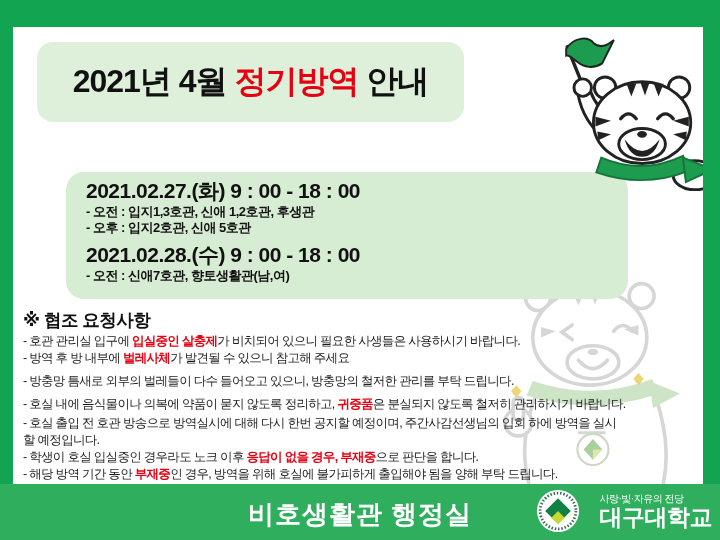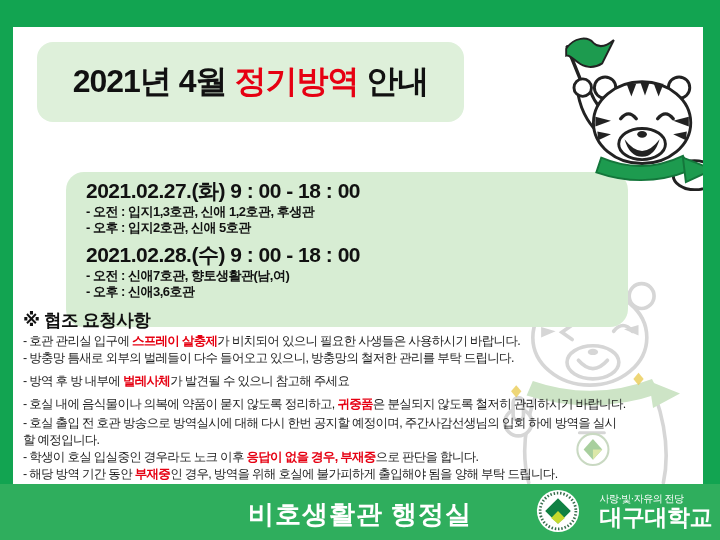--- a/index.html
+++ b/index.html
@@ -14,21 +14,21 @@
   
   .title-box{position:absolute;left:24px;top:15px;width:427px;height:80px;background:var(--box-green);border-radius:16px;display:flex;align-items:center;justify-content:center;z-index:2;}
   .title-box h1{font-size:32px;font-weight:bold;color:var(--ink);letter-spacing:-1px;white-space:nowrap;}
   .title-box h1 .red{color:var(--accent-red);}
   
   .mascot{position:absolute;left:524px;top:4px;width:180px;height:160px;z-index:3;}
   .watermark{position:absolute;left:468px;top:250px;width:228px;height:208px;z-index:0;}
   
   .intro{position:absolute;left:32px;top:100px;z-index:1;font-size:14.5px;font-weight:bold;color:var(--ink);line-height:19px;letter-spacing:-0.6px;white-space:nowrap;}
   
-  .schedule-box{position:absolute;left:53px;top:145px;width:562px;height:155px;background:var(--box-green-2);border-radius:18px;padding:6px 0 0 20px;z-index:1;}
+  .schedule-box{position:absolute;left:53px;top:145px;width:562px;height:127px;background:var(--box-green-2);border-radius:18px;padding:6px 0 0 20px;z-index:1;}
   .datetime{font-size:21px;font-weight:bold;color:var(--ink);letter-spacing:-0.5px;line-height:26px;white-space:nowrap;}
   .detail{font-size:13px;font-weight:bold;color:var(--ink);letter-spacing:-0.5px;line-height:16px;white-space:nowrap;}
   .entry + .entry{margin-top:6px;}
   
   .notes-heading{position:absolute;left:10px;top:281px;font-size:17.5px;font-weight:bold;color:var(--ink);letter-spacing:-0.5px;z-index:1;}
   .notes{position:absolute;left:10px;top:306px;width:676px;z-index:1;font-size:12.5px;color:#1c1c1c;letter-spacing:-0.7px;line-height:17px;}
   .note{white-space:nowrap;}
   .note:nth-child(2),.note:nth-child(3){margin-bottom:6px;}
   .note:nth-child(4){margin-bottom:2px;}
   .note .red{color:var(--accent-red);font-weight:bold;}
@@ -111,29 +111,28 @@
 
     <div class="schedule-box">
       <div class="entry">
         <div class="datetime">2021.02.27.(화) 9 : 00 - 18 : 00</div>
         <div class="detail">- 오전 : 입지1,3호관, 신애 1,2호관, 후생관</div>
         <div class="detail">- 오후 : 입지2호관, 신애 5호관</div>
       </div>
       <div class="entry">
         <div class="datetime">2021.02.28.(수) 9 : 00 - 18 : 00</div>
         <div class="detail">- 오전 : 신애7호관, 향토생활관(남,여)</div>
-        <div class="detail">- 오후 : 신애3,6호관</div>
       </div>
     </div>
 
     <div class="notes-heading">※ 협조 요청사항</div>
     <div class="notes">
-      <div class="note"><span>- 호관 관리실 입구에 </span><span class="red">스프레이 살충제</span><span>가 비치되어 있으니 필요한 사생들은 사용하시기 바랍니다.</span></div>
+      <div class="note"><span>- 호관 관리실 입구에 </span><span class="red">입실중인 살충제</span><span>가 비치되어 있으니 필요한 사생들은 사용하시기 바랍니다.</span></div>
+      <div class="note"><span>- 방역 후 방 내부에 </span><span class="red">벌레사체</span><span>가 발견될 수 있으니 참고해 주세요</span></div>
       <div class="note"><span>- 방충망 틈새로 외부의 벌레들이 다수 들어오고 있으니, 방충망의 철저한 관리를 부탁 드립니다.</span></div>
-      <div class="note"><span>- 방역 후 방 내부에 </span><span class="red">벌레사체</span><span>가 발견될 수 있으니 참고해 주세요</span></div>
       <div class="note"><span>- 호실 내에 음식물이나 의복에 약품이 묻지 않도록 정리하고, </span><span class="red">귀중품</span><span>은 분실되지 않도록 철저히 관리하시기 바랍니다.</span></div>
       <div class="note"><span>- 호실 출입 전 호관 방송으로 방역실시에 대해 다시 한번 공지할 예정이며, 주간사감선생님의 입회 하에 방역을 실시</span><br><span>  할 예정입니다.</span></div>
       <div class="note"><span>- 학생이 호실 입실중인 경우라도 노크 이후 </span><span class="red">응답이 없을 경우, 부재중</span><span>으로 판단을 합니다.</span></div>
       <div class="note"><span>- 해당 방역 기간 동안 </span><span class="red">부재중</span><span>인 경우, 방역을 위해 호실에 불가피하게 출입해야 됨을 양해 부탁 드립니다.</span></div>
     </div>
   </div>
 
   <div class="footer">
     <div class="office">비호생활관 행정실</div>
     <div class="logo-group">

